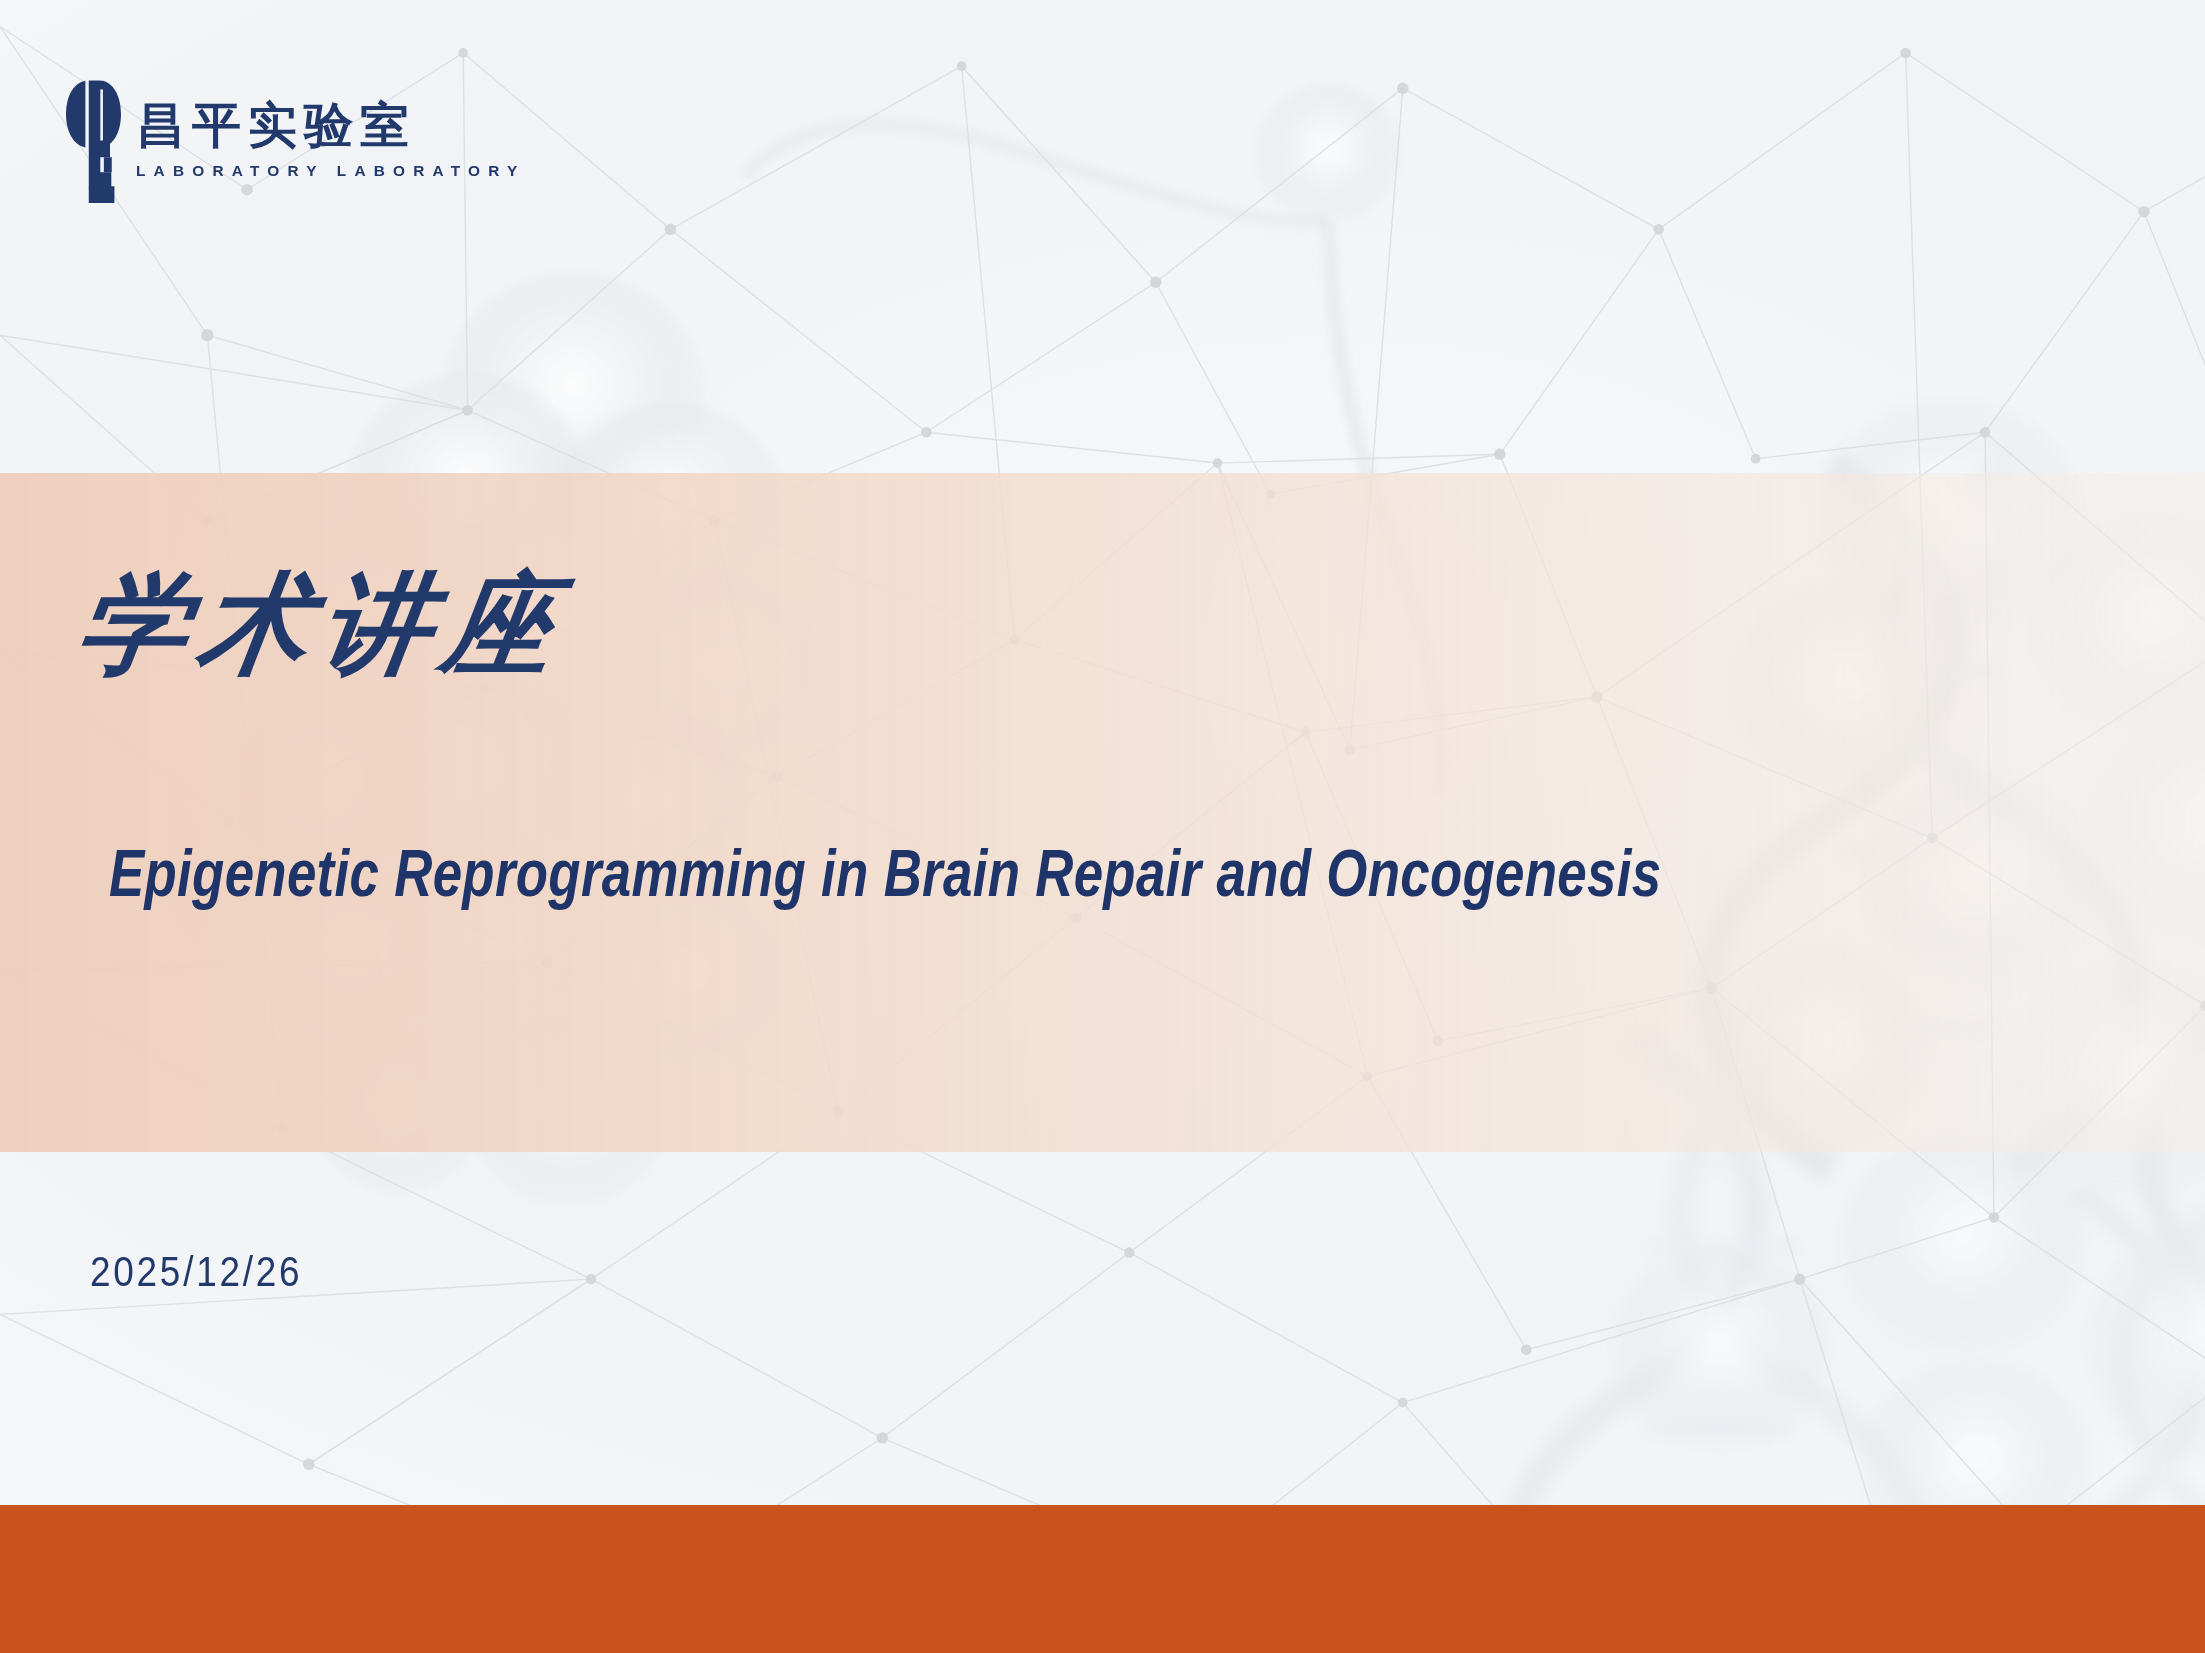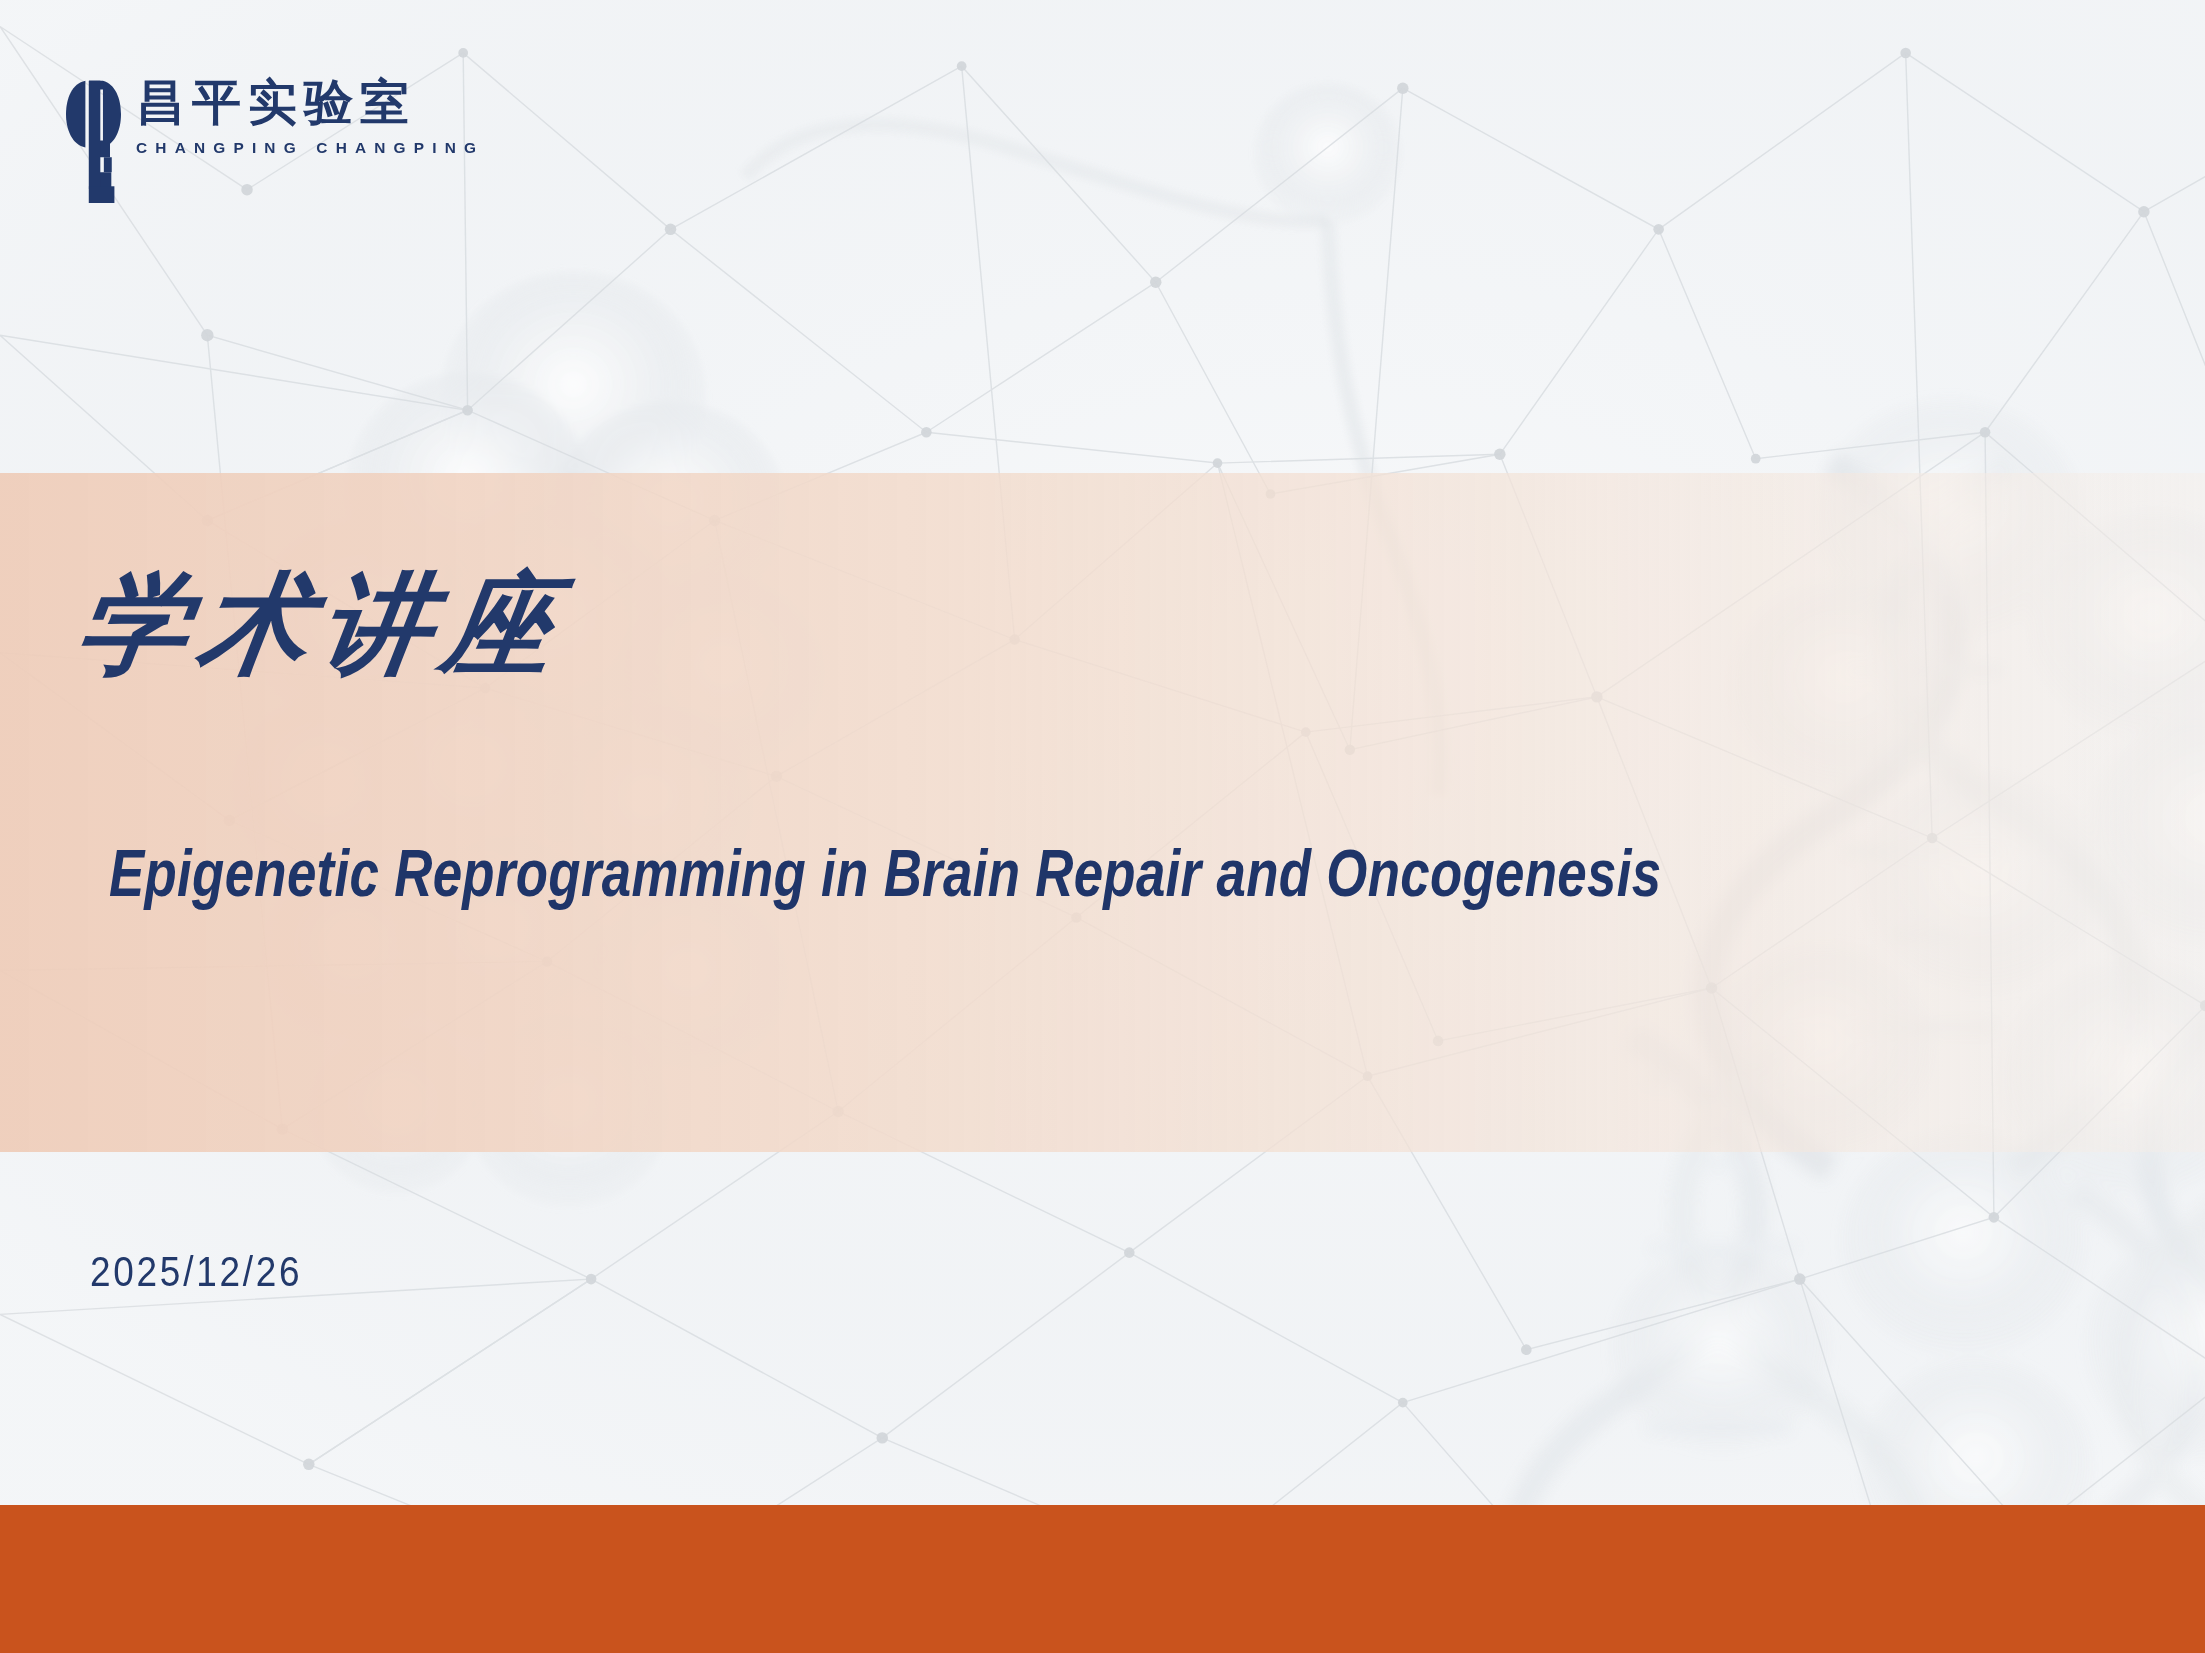--- a/index.html
+++ b/index.html
@@ -31,21 +31,21 @@
     z-index:4;
   }
 
   
   .footer-bar{
     position:absolute;left:0;bottom:0;width:2941px;height:149px;
     background:#c9531d;z-index:9;
   }
 
   
-  .logo{position:absolute;left:66px;top:71px;z-index:10;display:flex;align-items:flex-start;}
+  .logo{position:absolute;left:66px;top:71px;z-index:10;display:flex;align-items:center;}
   .logo-mark{width:55px;height:132px;flex:0 0 auto;margin-right:15px;}
   .logo-text{display:flex;flex-direction:column;justify-content:flex-start;padding-top:7px;}
   .logo-cn{
     font-family:"DejaVu Sans","Liberation Sans",sans-serif;
     font-size:49px;font-weight:700;color:#22396b;line-height:1;
     letter-spacing:7px;white-space:nowrap;
   }
   .logo-en{
     font-family:"Liberation Sans","DejaVu Sans",sans-serif;
     font-size:15.4px;font-weight:700;color:#22396b;
@@ -316,21 +316,21 @@
       <path d="M52 22 L84 22 C 112 30 125 62 125 98 C 125 134 112 166 84 174 L84 42 L72 42 L72 158
                L100 158 L100 196 L72 196 L72 230 L103 230 L103 268 L52 268 Z" fill="#22396b"></path>
 
       <rect x="52" y="22" width="26" height="278" fill="#22396b"></rect>
 
       <path d="M86 196 L104 196 L104 230 L86 230 Z" fill="#22396b"></path>
       <rect x="52" y="262" width="58" height="38" fill="#22396b"></rect>
     </svg>
     <div class="logo-text">
       <div class="logo-cn">昌平实验室</div>
-      <div class="logo-en">CHANGPING   CHANGPING</div>
+      <div class="logo-en">LABORATORY   LABORATORY</div>
     </div>
   </div>
 
   <div class="headline-wrap">
     <div class="headline-cn">学术讲座</div>
   </div>
 
   <div class="subtitle">Epigenetic Reprogramming in Brain Repair and Oncogenesis</div>
 
   <div class="date">2025/12/26</div>

